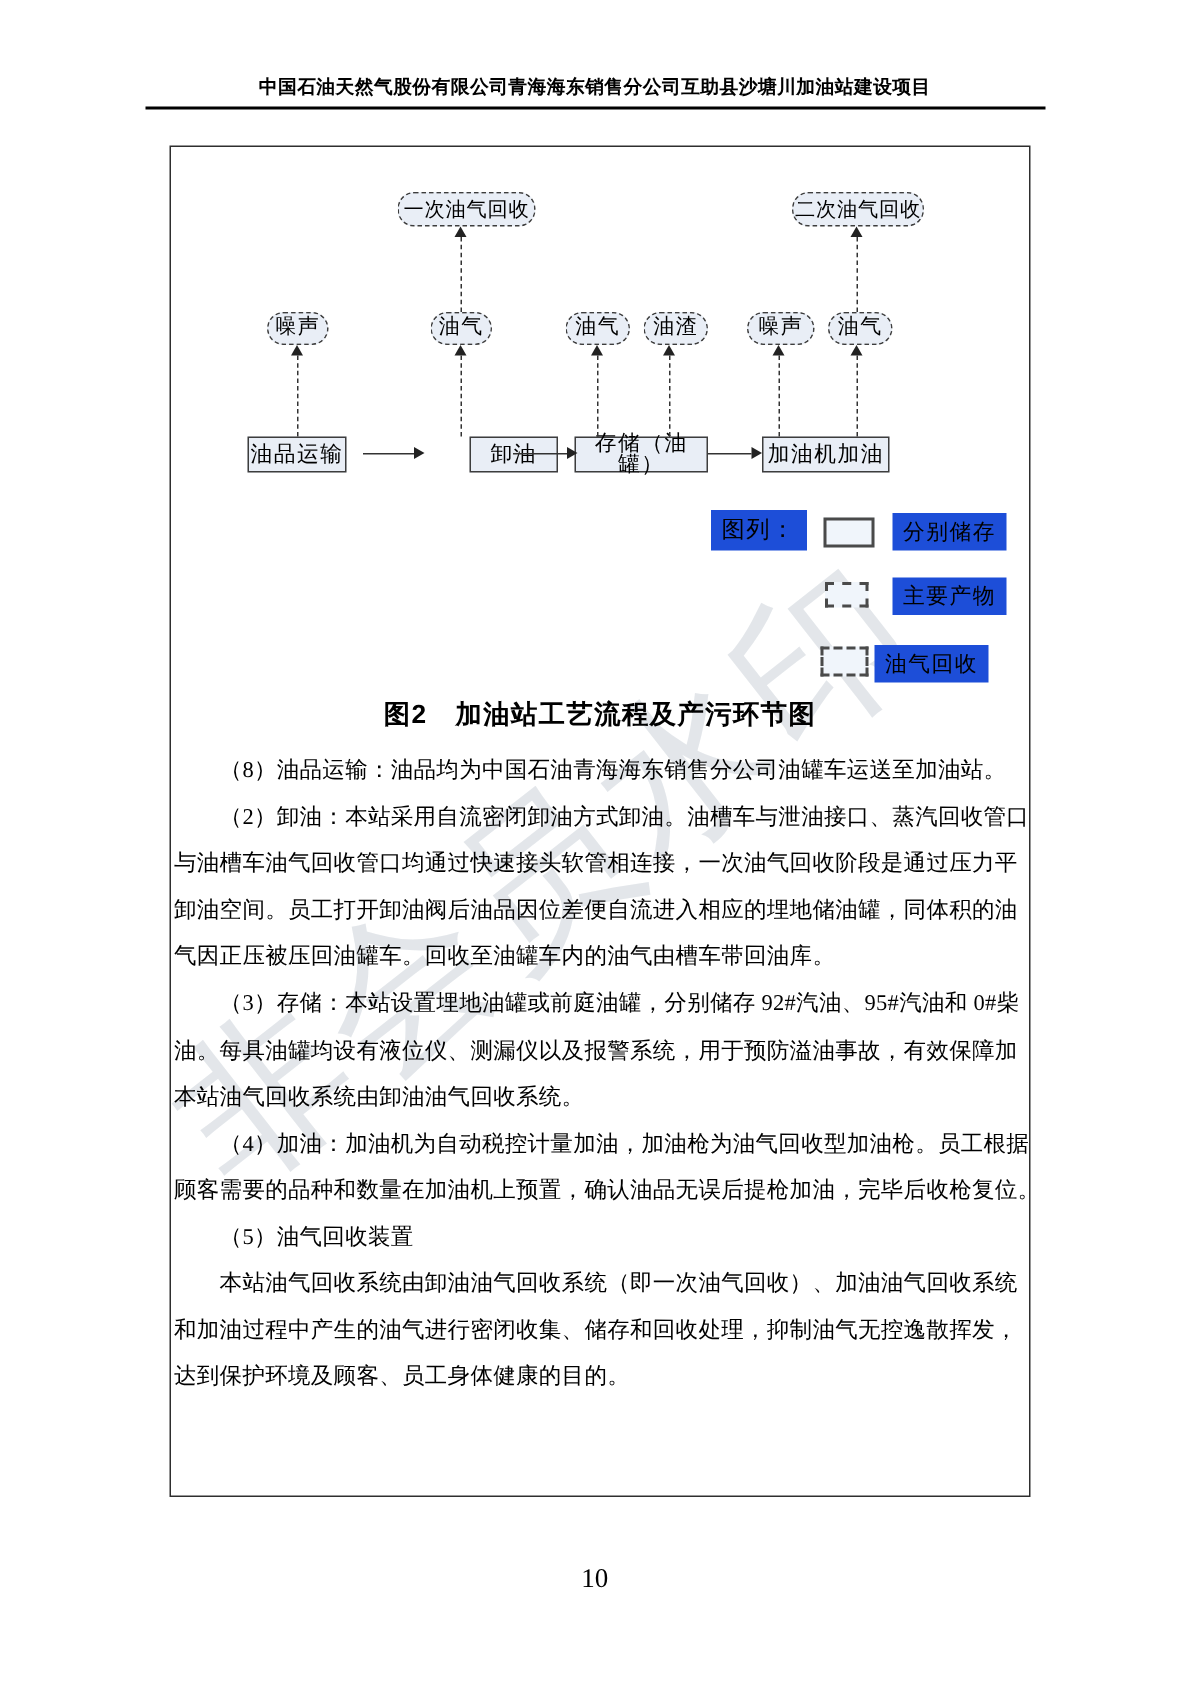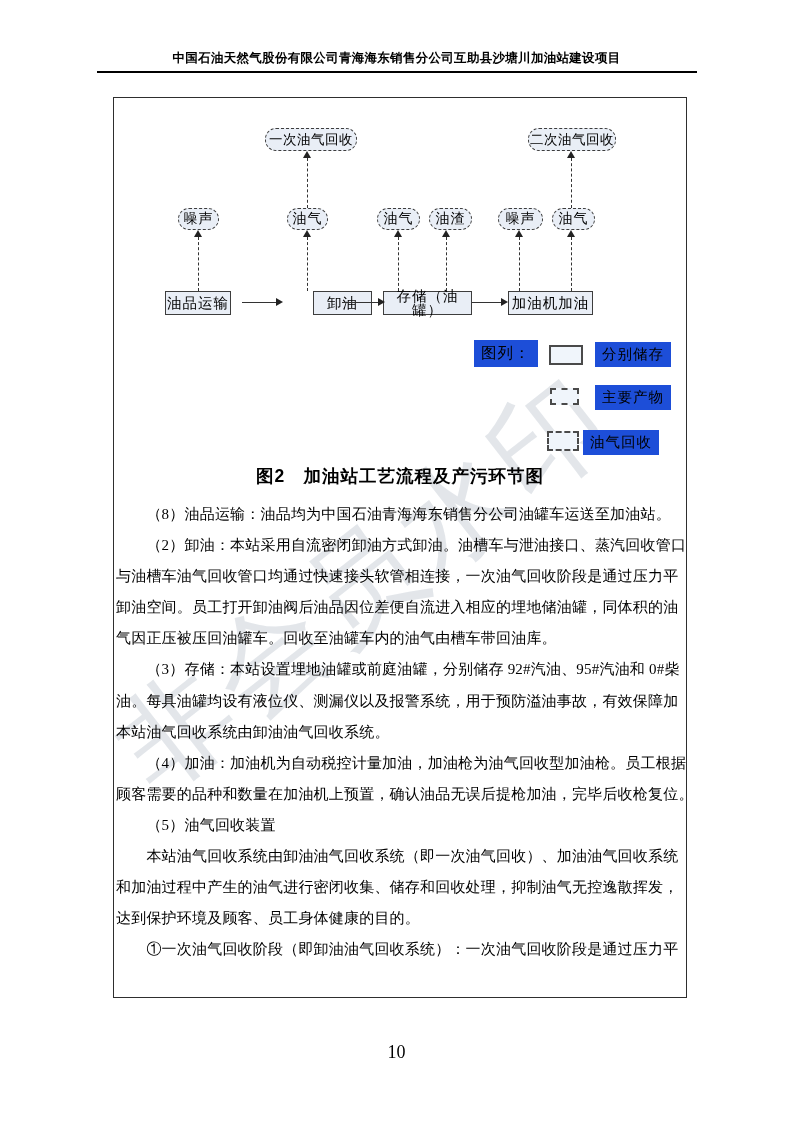--- a/index.html
+++ b/index.html
@@ -115,19 +115,18 @@
       <div class="bline">气因正压被压回油罐车。回收至油罐车内的油气由槽车带回油库。</div>
       <div class="bline">　　（3）存储：本站设置埋地油罐或前庭油罐，分别储存 92#汽油、95#汽油和 0#柴</div>
       <div class="bline">油。每具油罐均设有液位仪、测漏仪以及报警系统，用于预防溢油事故，有效保障加</div>
       <div class="bline">本站油气回收系统由卸油油气回收系统。</div>
       <div class="bline">　　（4）加油：加油机为自动税控计量加油，加油枪为油气回收型加油枪。员工根据</div>
       <div class="bline">顾客需要的品种和数量在加油机上预置，确认油品无误后提枪加油，完毕后收枪复位。</div>
       <div class="bline">　　（5）油气回收装置</div>
       <div class="bline">　　本站油气回收系统由卸油油气回收系统（即一次油气回收）、加油油气回收系统</div>
       <div class="bline">和加油过程中产生的油气进行密闭收集、储存和回收处理，抑制油气无控逸散挥发，</div>
       <div class="bline">达到保护环境及顾客、员工身体健康的目的。</div>
-      <div class="bline">　　①一次油气回收阶段（即卸油油气回收系统）：一次油气回收阶段是通过压力平</div>
     </div>
 
     <div class="pageno">10</div>
 
   </div>
 </div>
 
 </body></html>

